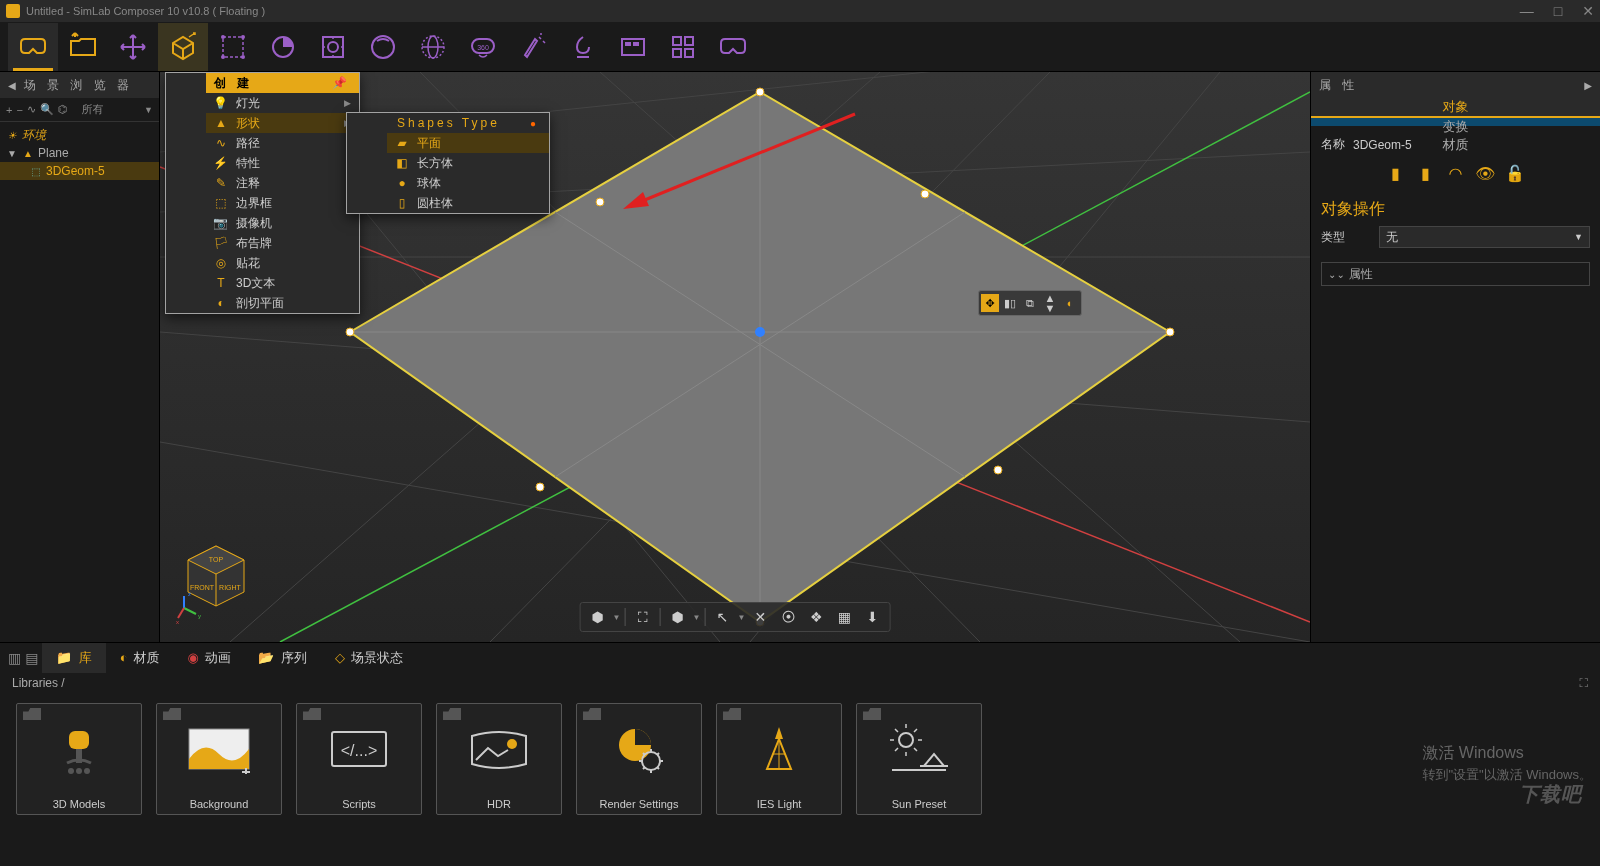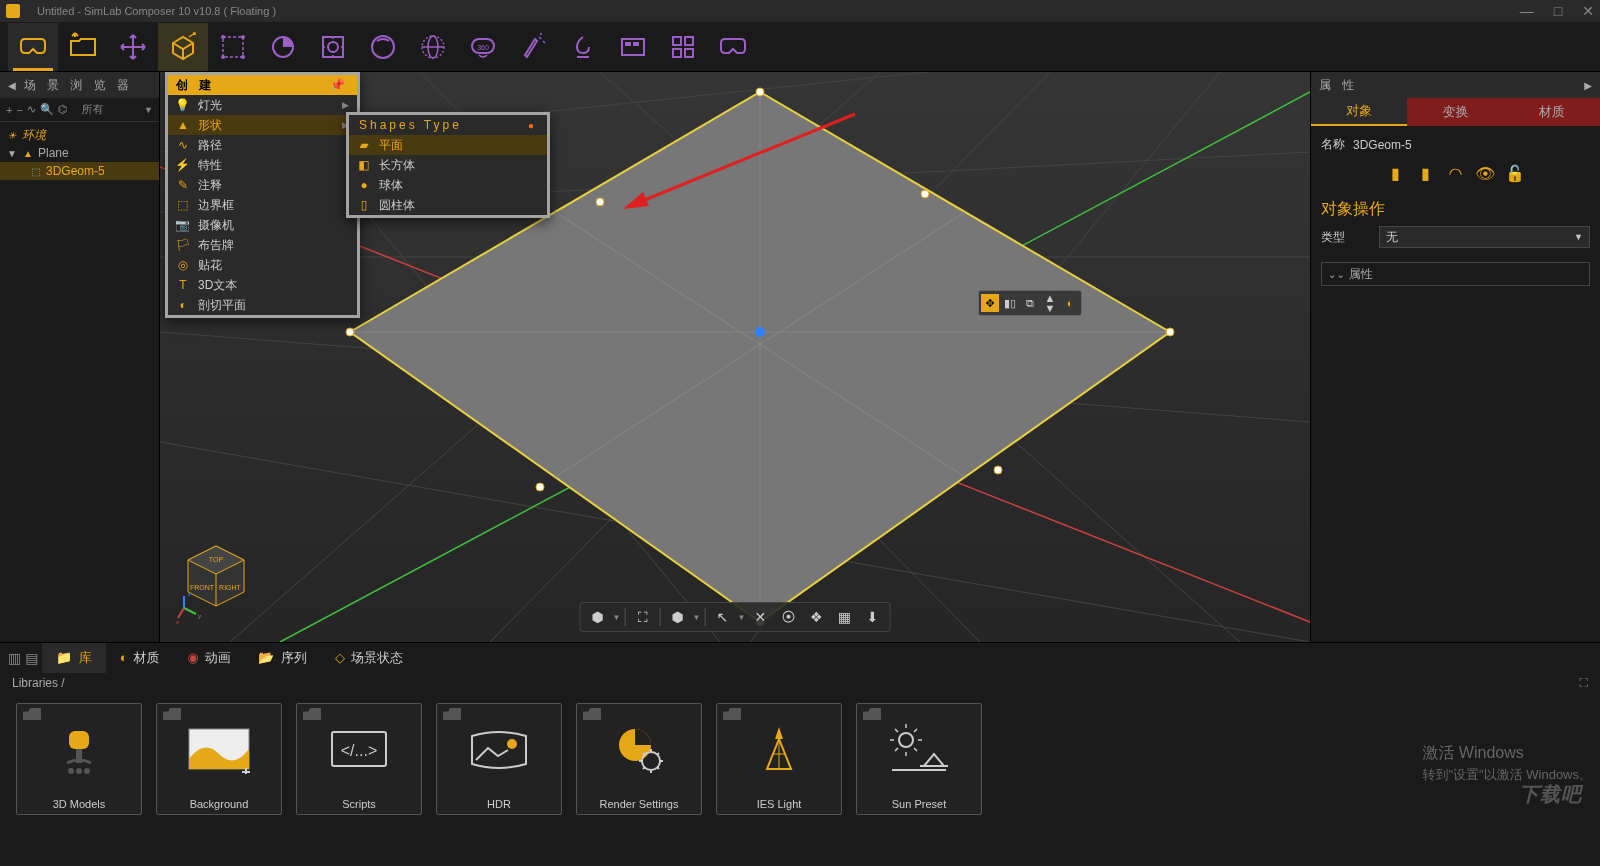--- a/index.html
+++ b/index.html
@@ -1,17 +1,17 @@
 <!DOCTYPE html>
 <html><head>
 <meta charset="utf-8">
 <style>
 * { margin: 0; padding: 0; box-sizing: border-box; font-family: "Microsoft YaHei", Arial, sans-serif; }
 body { background: #1a1a1a; color: #ccc; width: 1600px; height: 866px; overflow: hidden; position: relative; font-size: 12px; }
-.titlebar { height: 22px; background: #2a2a2a; display: flex; align-items: center; padding: 0 6px; color: #888; font-size: 11px; gap: 11px; }
+.titlebar { height: 22px; background: #2a2a2a; display: flex; align-items: center; padding: 0 6px; color: #888; font-size: 11px; }
 .titlebar .icon { width: 14px; height: 14px; background: #e6a817; border-radius: 2px; margin-right: 6px; }
 .titlebar .wincontrols { margin-left: auto; display: flex; gap: 20px; color: #888; font-size: 14px; }
 .toolbar { height: 50px; background: #1a1a1a; display: flex; align-items: center; padding: 0 8px; border-bottom: 1px solid #000; }
 .tb-btn { width: 50px; height: 48px; display: flex; align-items: center; justify-content: center; cursor: pointer; position: relative; }
 .tb-btn svg { width: 32px; height: 32px; }
 .tb-btn.active { background: #2a2a2a; }
 .tb-btn.active::after { content: ''; position: absolute; bottom: 0; left: 10%; width: 80%; height: 3px; background: #e6a817; }
 .workspace { display: flex; height: 570px; position: relative; }
 .sidebar-left { width: 160px; background: #1a1a1a; border-right: 1px solid #000; display: flex; flex-direction: column; }
 .panel-header { height: 26px; background: #2a2a2a; display: flex; align-items: center; padding: 0 8px; color: #aaa; font-size: 12px; letter-spacing: 4px; }
@@ -26,31 +26,31 @@
 .viewport { flex: 1; position: relative; background: #2a2a2a; overflow: hidden; }
 .viewport svg.scene { width: 100%; height: 100%; display: block; }
 .viewcube { position: absolute; left: 16px; bottom: 14px; width: 80px; height: 90px; }
 .view-toolbar { position: absolute; bottom: 10px; left: 50%; transform: translateX(-50%); height: 30px; background: rgba(40,40,40,0.9); border: 1px solid #444; border-radius: 3px; display: flex; align-items: center; padding: 0 4px; gap: 2px; }
 .vt-btn { width: 26px; height: 24px; display: flex; align-items: center; justify-content: center; color: #ccc; cursor: pointer; font-size: 14px; }
 .vt-sep { width: 1px; height: 18px; background: #555; margin: 0 2px; }
 .context-widget { position: absolute; left: 818px; top: 218px; display:flex; align-items:center; background: rgba(50,50,50,0.9); border:1px solid #666; border-radius:3px; padding:2px; gap:2px;}
 .context-widget .cw-btn{ width:18px; height:18px; display:flex; align-items:center; justify-content:center; font-size:11px; color:#ccc; cursor:pointer;}
 .context-widget .cw-btn.y{ background:#e6a817; color:#000;}
 .arrow { position: absolute; left: 455px; top: 32px; pointer-events:none; }
-.menu { position: absolute; background: #2a2a2a; border: 3px solid #a3a3a3; font-size: 12px; box-shadow: 0 4px 12px rgba(0,0,0,0.6); }
+.menu { position: absolute; background: #2a2a2a; border: 1px solid #a3a3a3; font-size: 12px; box-shadow: 0 4px 12px rgba(0,0,0,0.6); padding-left: 40px; }
 .menu .mi { height: 20px; display: flex; align-items: center; padding: 0 8px; color: #ccc; cursor: pointer; gap: 8px; position: relative; }
 .menu .mi .lbl { flex: 1; }
 .menu .mi .arr { font-size: 9px; color: #888; }
 .menu .mi.header { background: #e6a817; color: #000; font-weight: bold; letter-spacing: 4px; }
 .menu .mi.hover { background: #4a3a10; color: #e6a817; }
 .menu .mi .micon { width: 14px; display: inline-flex; justify-content: center; color: #e6a817; font-size: 12px; }
 .menu .sec-header { height: 20px; display: flex; align-items: center; padding: 0 10px; color: #e6a817; letter-spacing: 3px; font-size: 12px; }
 .menu .sec-header .dot { margin-left: auto; color: #f60; font-size: 10px; }
 .sidebar-right { width: 290px; background: #1a1a1a; border-left: 1px solid #000; display: flex; flex-direction: column; }
-.prop-tabs { display: flex; height: 28px; background: #7f1d1d; }
+.prop-tabs { display: flex; height: 28px; background: #0c4a6e; flex-direction: column; }
 .prop-tab { flex: 1; display: flex; align-items: center; justify-content: center; color: #aaa; cursor: pointer; font-size: 13px; }
 .prop-tab.active { color: #e6a817; border-bottom: 2px solid #e6a817; background: #2a2a2a; }
 .prop-body { padding: 10px; color: #ccc; font-size: 12px; }
 .prop-row { display: flex; align-items: center; margin-bottom: 8px; gap: 8px; }
 .prop-icons { display: flex; gap: 6px; justify-content: center; margin: 8px 0 14px; }
 .prop-icons .pi { width: 24px; height: 24px; display: flex; align-items: center; justify-content: center; color: #e6a817; font-size: 16px; cursor: pointer; }
 .prop-section-title { color: #e6a817; font-size: 16px; margin: 6px 0; }
 .prop-select { flex: 1; height: 22px; background: #2a2a2a; border: 1px solid #444; display: flex; align-items: center; padding: 0 6px; color: #ccc; justify-content: space-between; cursor: pointer; }
 .prop-expand { margin-top: 14px; height: 24px; border: 1px solid #444; display: flex; align-items: center; padding: 0 6px; color: #aaa; cursor: pointer; gap: 4px; }
 .bottom-tabs { height: 30px; background: #1a1a1a; border-top: 1px solid #000; display: flex; align-items: center; padding: 0 8px; gap: 0; }

